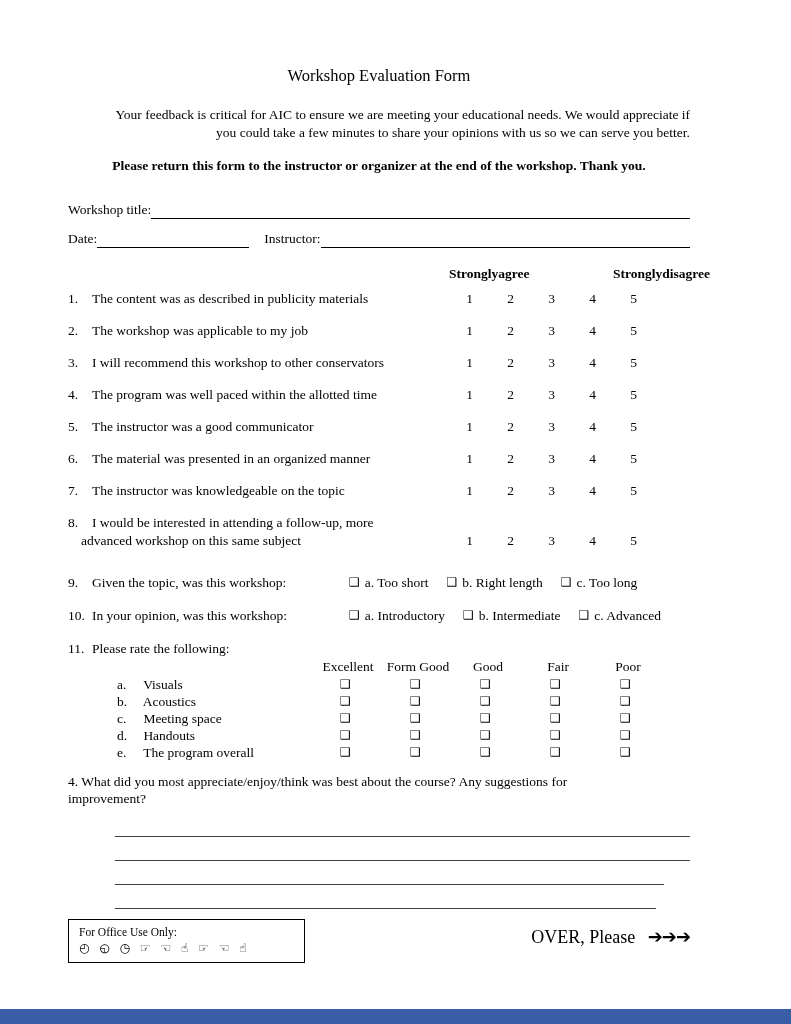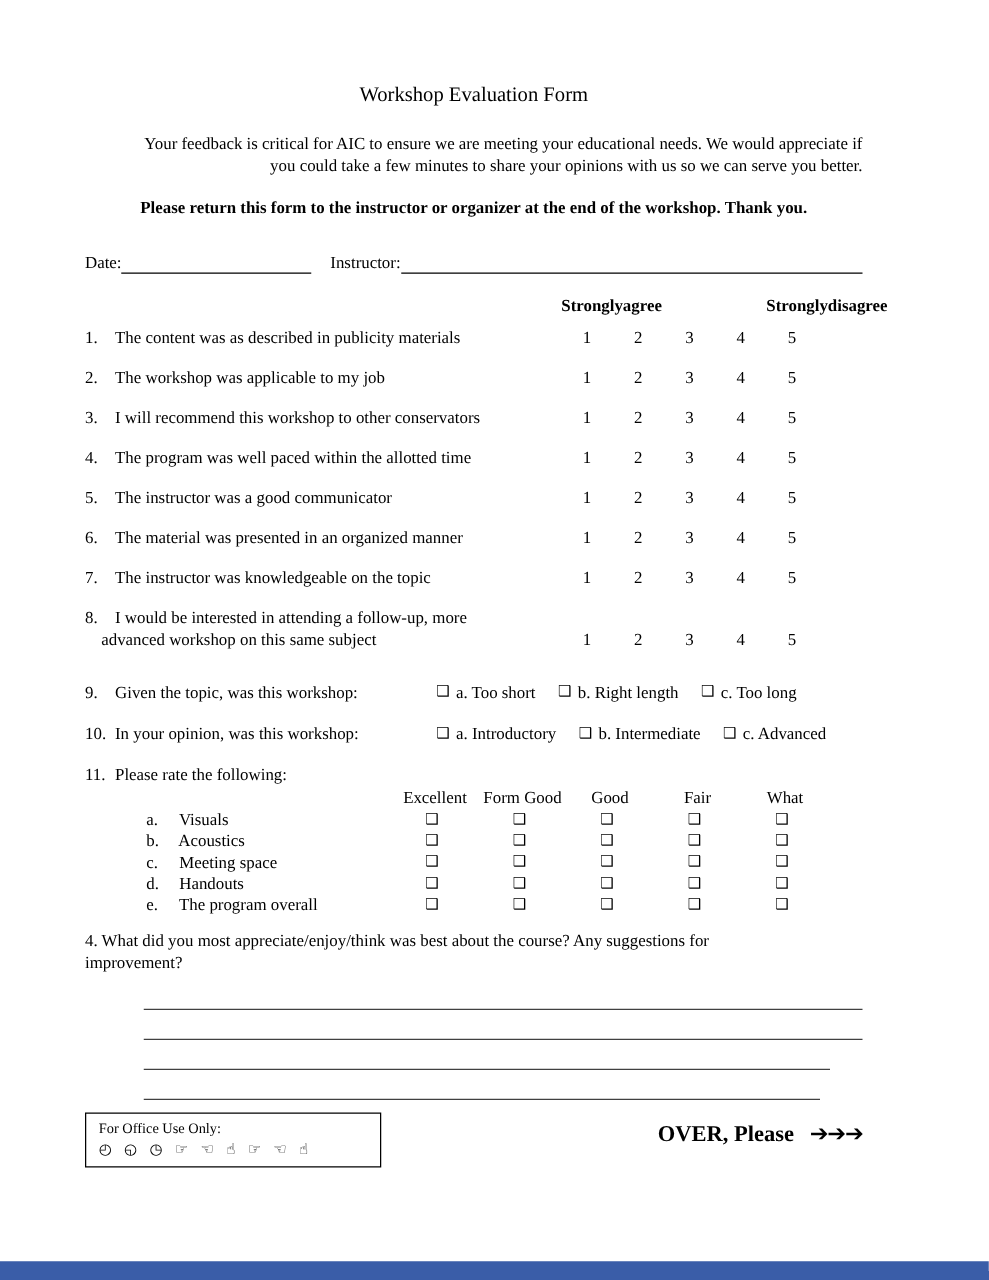--- a/index.html
+++ b/index.html
@@ -59,36 +59,40 @@
   .answer-lines { margin-top: 6px; }
   .blank-line { height: 24px; border-bottom: 1px solid #404040; margin-left: 47px; }
   .blank-line.short-a { margin-right: 26px; }
   .blank-line.short-b { margin-right: 34px; }
 
   
   .footer { display: flex; justify-content: space-between; align-items: flex-start; margin-top: 10px; }
   .office-box { border: 1px solid #000; width: 237px; padding: 5px 10px 7px; }
   .office-label { font-size: 11.5px; line-height: 14px; }
   .office-icons { font-family: "DejaVu Sans", sans-serif; font-size: 12px; letter-spacing: 3px; margin-top: 2px; }
-  .over { font-size: 18px; font-weight: bold; padding-top: 7px; white-space: nowrap; }
+  .over { font-size: 18px; font-weight: normal; padding-top: 7px; white-space: nowrap; }
   .over .arrows { font-family: "DejaVu Sans", sans-serif; margin-left: 8px; letter-spacing: -1px; }
 
   .bottom-bar { position: absolute; left: 0; right: 0; bottom: 0; height: 15px; }
 </style>
 </head>
 <body>
 
 <div class="content">
 
   <h1 class="title">Workshop Evaluation Form</h1>
 
   <p class="intro"><span>Your feedback is critical for AIC to ensure we are meeting your educational needs.  We would appreciate if</span><br><span>you could take a few minutes to share your opinions with us so we can serve you better.</span></p>
 
   <p class="return-note">Please return this form to the instructor or organizer at the end of the workshop.  Thank you.</p>
 
+  <div class="field-row">
+    <span class="label">Workshop title:</span>
+    <span class="fill-line"></span>
+  </div>
 
   <div class="field-row second">
     <span class="label">Date:</span>
     <span class="fill-line date-line"></span>
     <span class="label">Instructor:</span>
     <span class="fill-line"></span>
   </div>
 
   <div class="rate-header">
     <div class="rate-spacer"></div>
@@ -225,21 +229,21 @@
   <div class="q11-label-row">
     <span class="q-no">11.</span>
     <span>Please rate the following:</span>
   </div>
   <div class="q11-header">
     <div class="q11-left"></div>
     <div class="q11-col">Excellent</div>
     <div class="q11-col">Form Good</div>
     <div class="q11-col">Good</div>
     <div class="q11-col">Fair</div>
-    <div class="q11-col">What</div>
+    <div class="q11-col">Poor</div>
   </div>
 
   <div class="q11-row">
     <div class="q11-left">
       <span class="letter">a.</span>
       <span>Visuals</span>
     </div>
     <div class="q11-col"><span class="cbx">❑</span></div>
     <div class="q11-col"><span class="cbx">❑</span></div>
     <div class="q11-col"><span class="cbx">❑</span></div>

